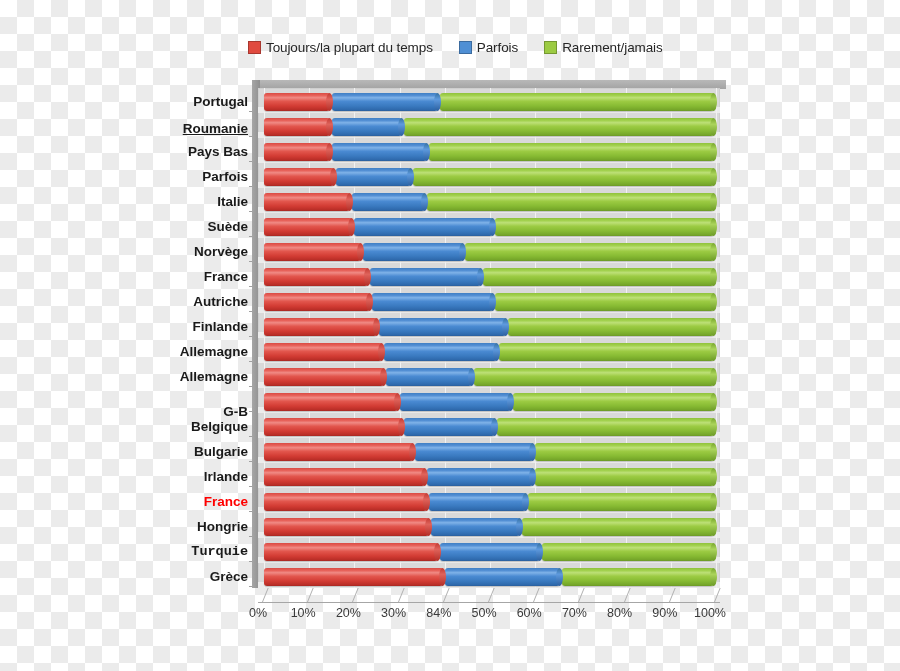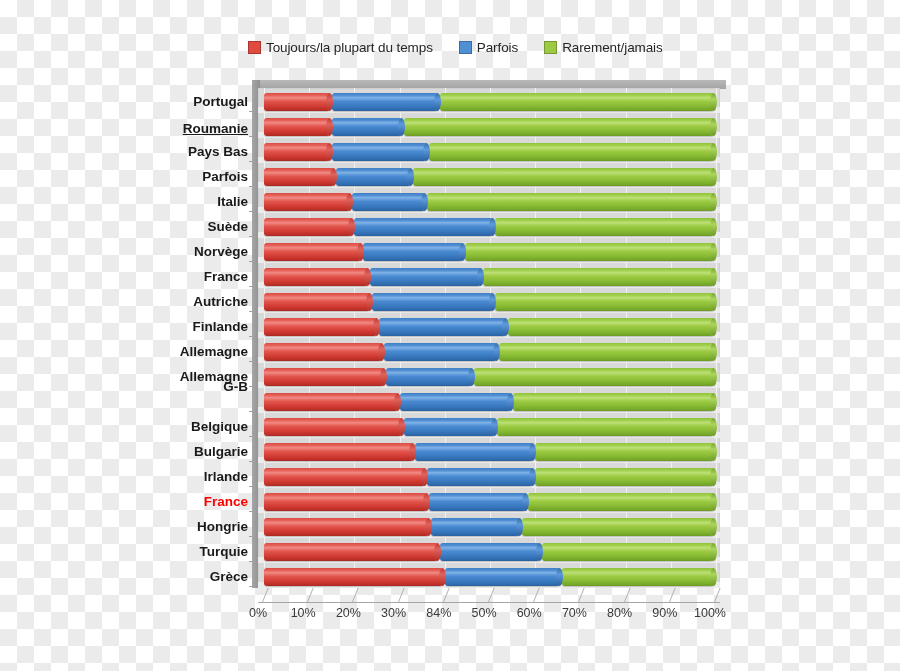--- a/index.html
+++ b/index.html
@@ -175,33 +175,33 @@
       <div class="ylabel" style="top: 187.5px;">France</div>
       <div class="ytick" style="top: 206px;"></div>
       <div class="ylabel" style="top: 212.5px;">Autriche</div>
       <div class="ytick" style="top: 231px;"></div>
       <div class="ylabel" style="top: 237.5px;">Finlande</div>
       <div class="ytick" style="top: 256px;"></div>
       <div class="ylabel" style="top: 262.5px;">Allemagne</div>
       <div class="ytick" style="top: 281px;"></div>
       <div class="ylabel" style="top: 287.5px;">Allemagne</div>
       <div class="ytick" style="top: 306px;"></div>
-      <div class="ylabel" style="top: 298px;">G-B</div>
+      <div class="ylabel" style="top: 323px;">G-B</div>
       <div class="ytick" style="top: 331px;"></div>
       <div class="ylabel" style="top: 337.5px;">Belgique</div>
       <div class="ytick" style="top: 356px;"></div>
       <div class="ylabel" style="top: 362.5px;">Bulgarie</div>
       <div class="ytick" style="top: 381px;"></div>
       <div class="ylabel" style="top: 387.5px;">Irlande</div>
       <div class="ytick" style="top: 406px;"></div>
       <div class="ylabel highlight" style="top: 412.5px;">France</div>
       <div class="ytick" style="top: 431px;"></div>
       <div class="ylabel" style="top: 437.5px;">Hongrie</div>
       <div class="ytick" style="top: 456px;"></div>
-      <div class="ylabel" style="top: 462.5px;">Turquie</div>
+      <div class="ylabel" style="top: 462.5px; font-family: Liberation Mono, monospace;">Turquie</div>
       <div class="ytick" style="top: 481px;"></div>
       <div class="ylabel" style="top: 487.5px;">Grèce</div>
       <div class="ytick" style="top: 506px;"></div>
     </div>
 
   <div id="plot-wrap">
     <div id="top-cap"></div>
     <div id="left-wall"></div>
     <div id="plot-bg">
       <div id="rowstripes">

